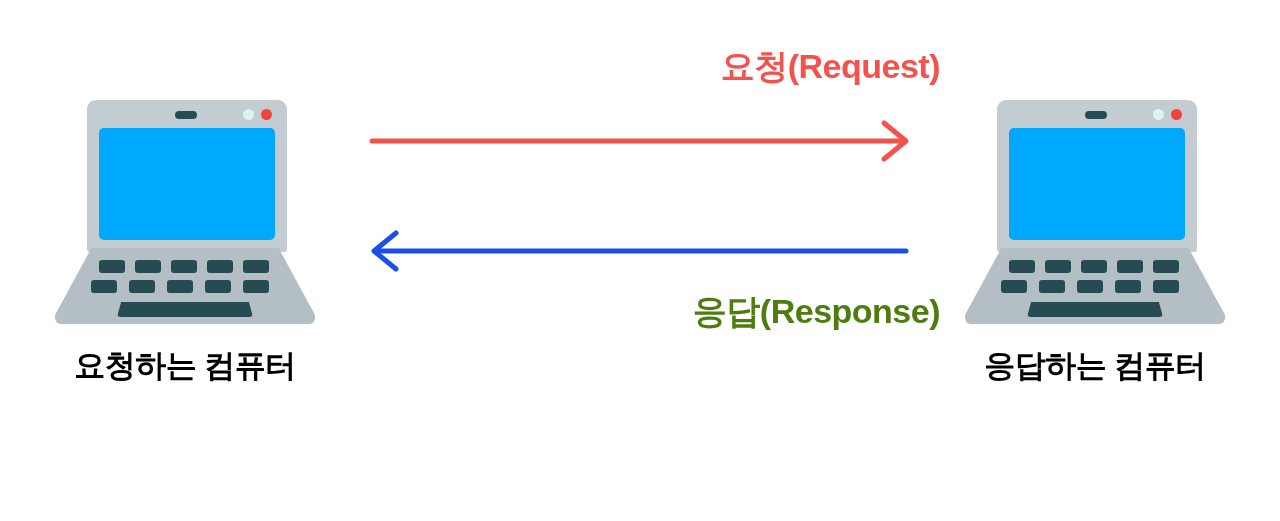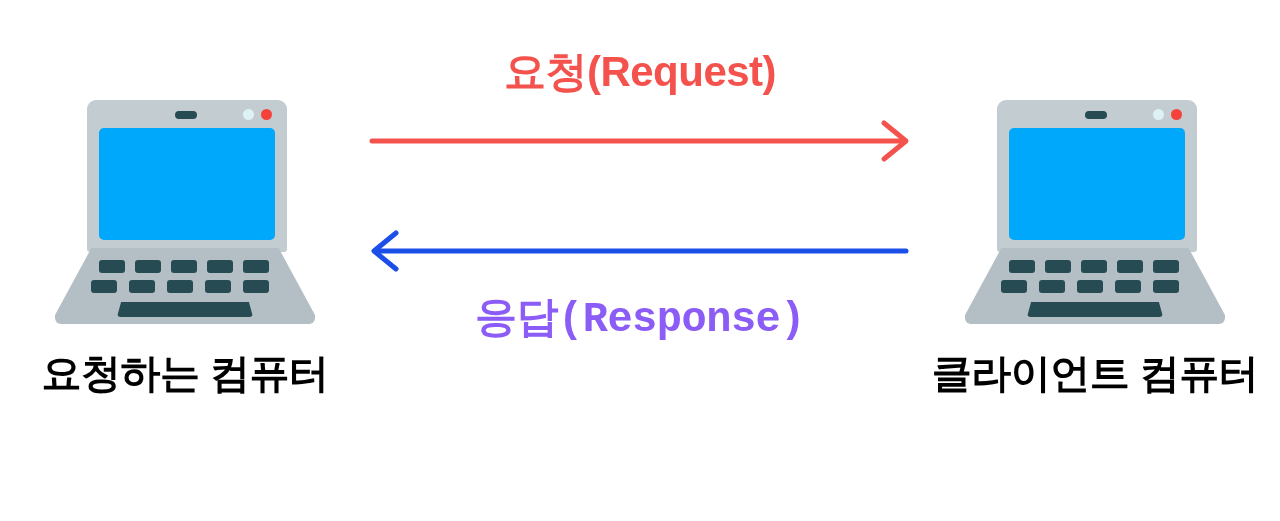--- a/index.html
+++ b/index.html
@@ -113,21 +113,21 @@
 
   
   .caption {
     position: absolute;
     left: 0;
     top: 252px;
     width: 330px;
     text-align: center;
     color: #000000;
     font-weight: bold;
-    font-size: 40px;
+    font-size: 31px;
     line-height: 1.45;
     letter-spacing: -0.5px;
   }
   .caption .l2 { display: block; }
 
   
   .arrow-wrap {
     position: absolute;
     left: 360px;
     width: 560px;
@@ -135,28 +135,28 @@
   }
   .arrow-wrap.req  { top: 118px; }
   .arrow-wrap.resp { top: 228px; }
   .arrow-wrap svg { display: block; }
 
   
   .arrow-label {
     position: absolute;
     left: 340px;
     width: 600px;
-    text-align: center;
+    text-align: right;
     font-weight: bold;
-    font-size: 42px;
+    font-size: 34px;
     letter-spacing: -0.5px;
     white-space: nowrap;
   }
   .arrow-label.req  { top: 44px;  color: #f4534d; }
-  .arrow-label.resp { top: 289px; color: #8b5cf6; font-family: Liberation Mono, monospace; }
+  .arrow-label.resp { top: 289px; color: #4d7c0f; }
 </style>
 </head>
 <body>
 
 <div id="stage">
 
   <div class="node left">
     <div class="laptop">
       <div class="lid">
         <div class="camera"></div>
@@ -209,21 +209,21 @@
           <div class="key" style="left:36px"></div>
           <div class="key" style="left:74px"></div>
           <div class="key" style="left:112px"></div>
           <div class="key" style="left:150px"></div>
           <div class="key" style="left:188px"></div>
         </div>
         <div class="spacebar"></div>
       </div>
     </div>
     <div class="caption">
-      <span class="l1">클라이언트 컴퓨터</span>
+      <span class="l1">응답하는 컴퓨터</span>
     </div>
   </div>
 
   <div class="arrow-label req">요청(Request)</div>
 
   <div class="arrow-wrap req">
     <svg width="560" height="46" viewBox="0 0 560 46">
       <g fill="none" stroke="#f4534d" stroke-width="5" stroke-linecap="round" stroke-linejoin="round">
         <line x1="12" y1="23" x2="544" y2="23"></line>
         <polyline points="524,5 546,23 524,41"></polyline>

